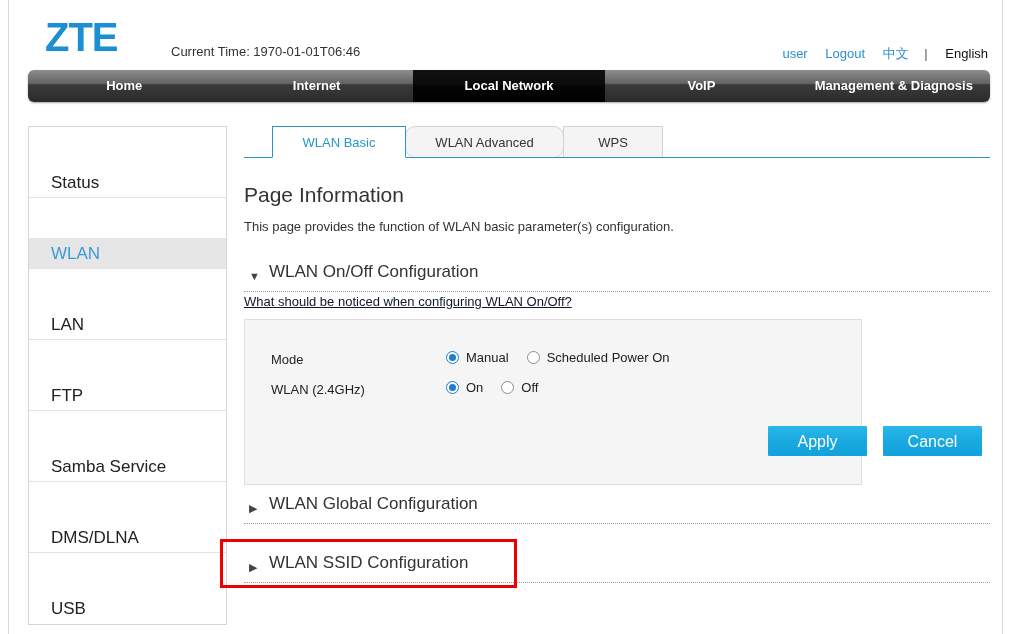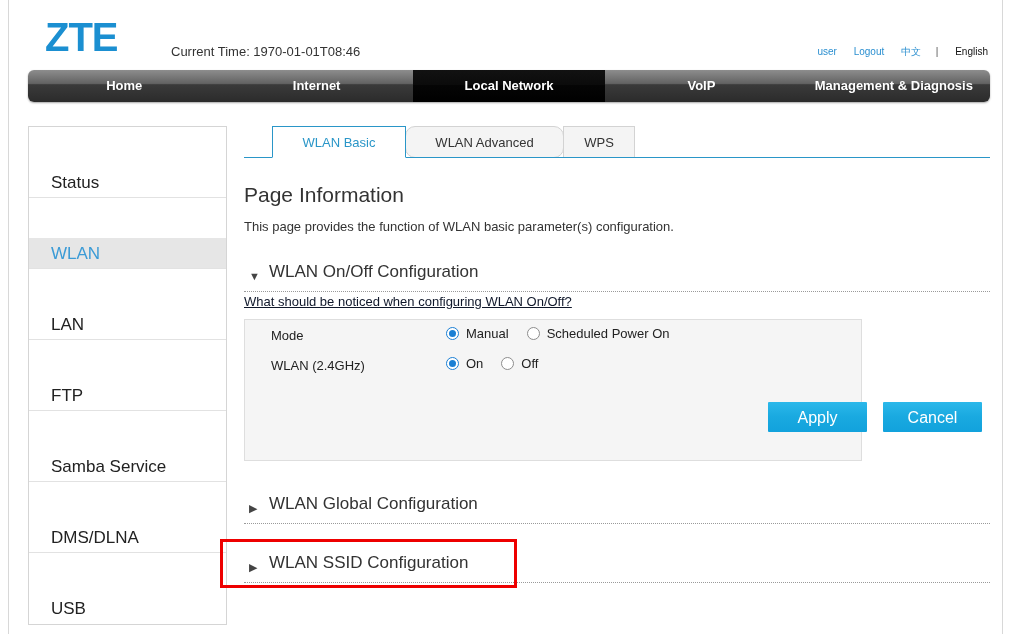--- a/index.html
+++ b/index.html
@@ -34,21 +34,21 @@
     font-size: 40px; font-weight: bold; letter-spacing: -1px;
     color: #1b8fd1; line-height: 40px;
     font-family: "Liberation Sans", sans-serif;
   }
   #current-time {
     position: absolute; left: 162px; top: 44px;
     font-size: 13px; color: #333333; white-space: nowrap;
   }
   #header-links {
     position: absolute; right: 14px; top: 45px;
-    font-size: 10px; white-space: nowrap;
+    font-size: 13px; white-space: nowrap;
   }
   #header-links a {
     color: #2b8fd0; text-decoration: none; margin-left: 14px;
   }
   #header-links a.active-lang { color: #111111; }
   #header-links .sep { color: #555; margin-left: 12px; }
 
   
   #navbar {
     position: absolute; left: 28px; top: 70px; width: 962px; height: 32px;
@@ -110,21 +110,21 @@
   }
   .tab.active {
     background: #ffffff;
     border: 1px solid #2a96c8;
     border-bottom: 1px solid #ffffff;
     color: #2a96c8;
     z-index: 3;
   }
   #tab0 { left: 28px;  width: 134px; }
   #tab1 { left: 161px; width: 159px; border-radius: 10px; }
-  #tab2 { left: 319px; width: 72px;  }
+  #tab2 { left: 319px; width: 100px;  }
   #tabs-rule {
     position: absolute; left: 0; top: 31px; width: 746px; height: 1px;
     background: #2a96c8; z-index: 1;
   }
 
   #page-title {
     position: absolute; left: 0; top: 57px;
     font-size: 21px; color: #333333; font-weight: normal;
   }
   #page-desc {
@@ -160,21 +160,21 @@
     font-size: 13px;
     color: #0f172a;
     text-decoration: underline;
   }
 
   .panel {
     margin-top: 10px;
     width: 618px;
     background: #f5f5f5;
     border: 1px solid #dedede;
-    padding: 4px 0 14px 0;
+    padding: 28px 0 14px 0;
     position: relative;
   }
   .frow {
     position: relative;
     height: 30px;
     font-size: 13px;
     color: #222222;
   }
   .flabel {
     position: absolute; left: 26px; top: 4px;
@@ -232,21 +232,21 @@
 </head>
 <body>
 
 <div id="page">
 
   <div class="page-edge left"></div>
   <div class="page-edge right"></div>
 
   <div id="header">
     <div id="logo">ZTE</div>
-    <div id="current-time">Current Time: 1970-01-01T08:46</div>
+    <div id="current-time">Current Time: 1970-01-01T06:46</div>
     <div id="header-links">
       <a href="#">user</a>
       <a href="#">Logout</a>
       <a href="#">中文</a>
       <span class="sep">|</span>
       <a href="#" class="active-lang">English</a>
     </div>
   </div>
 
   <div id="navbar">

